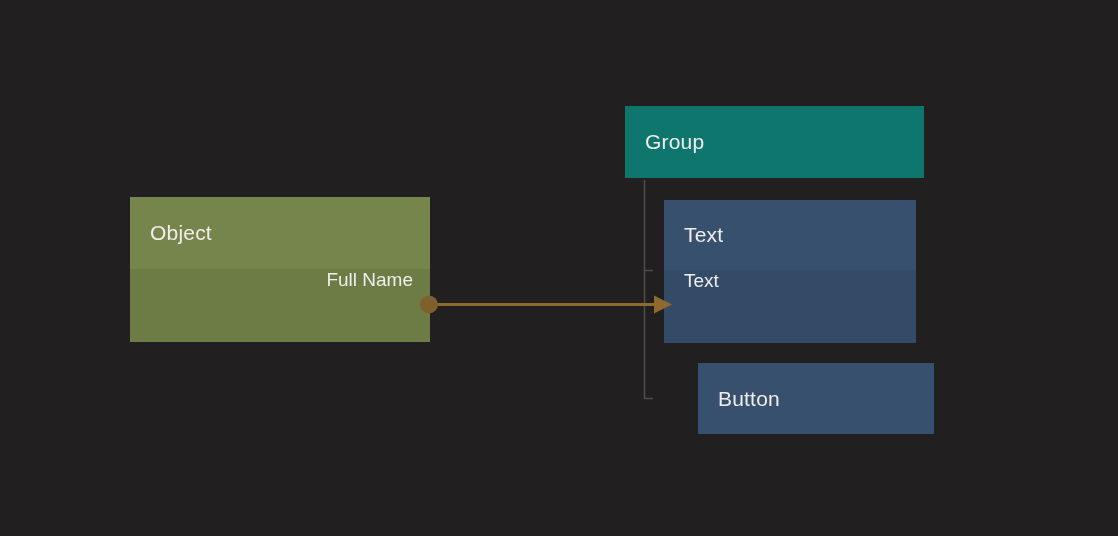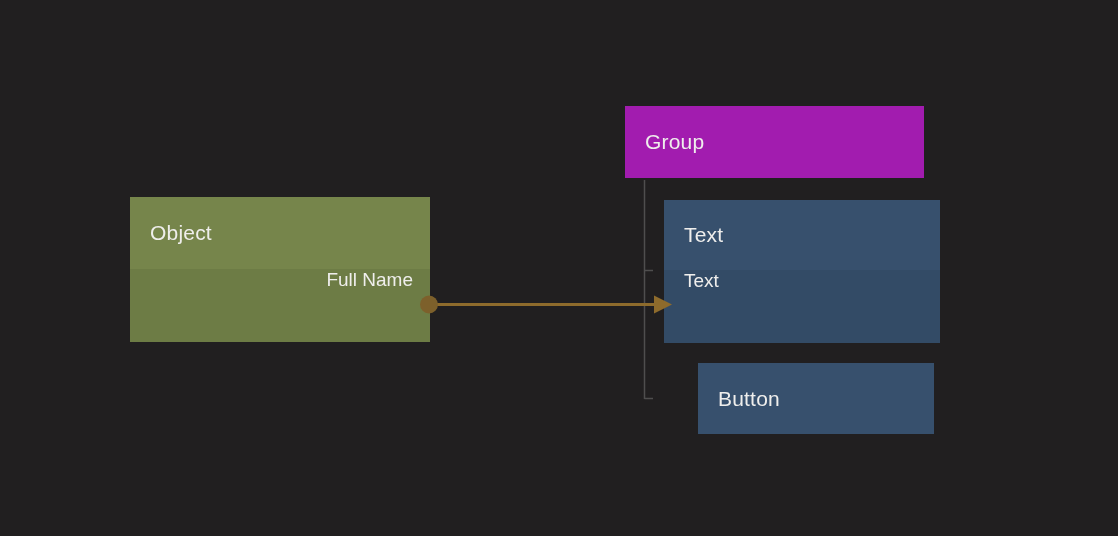--- a/index.html
+++ b/index.html
@@ -38,23 +38,23 @@
   .node-object { left: 130px; top: 197px; width: 300px; }
   .node-object .node-header { height: 72px; background: #76854b; }
   .node-object .node-row {
     height: 73px;
     background: #6d7c45;
     justify-content: flex-end;
     padding-right: 17px;
   }
   
   .node-group { left: 625px; top: 106px; width: 299px; }
-  .node-group .node-header { height: 72px; background: #a21caf; }
+  .node-group .node-header { height: 72px; background: #0f766e; }
   
-  .node-text { left: 664px; top: 200px; width: 276px; }
+  .node-text { left: 664px; top: 200px; width: 252px; }
   .node-text .node-header { height: 70px; background: #37506d; }
   .node-text .node-row { height: 73px; background: #334b66; }
   
   .node-button { left: 664px; top: 363px; width: 270px; padding-left: 34px; }
   .node-button .node-header { height: 71px; background: #37506d; }
 
   .wires {
     position: absolute;
     left: 0;
     top: 0;

